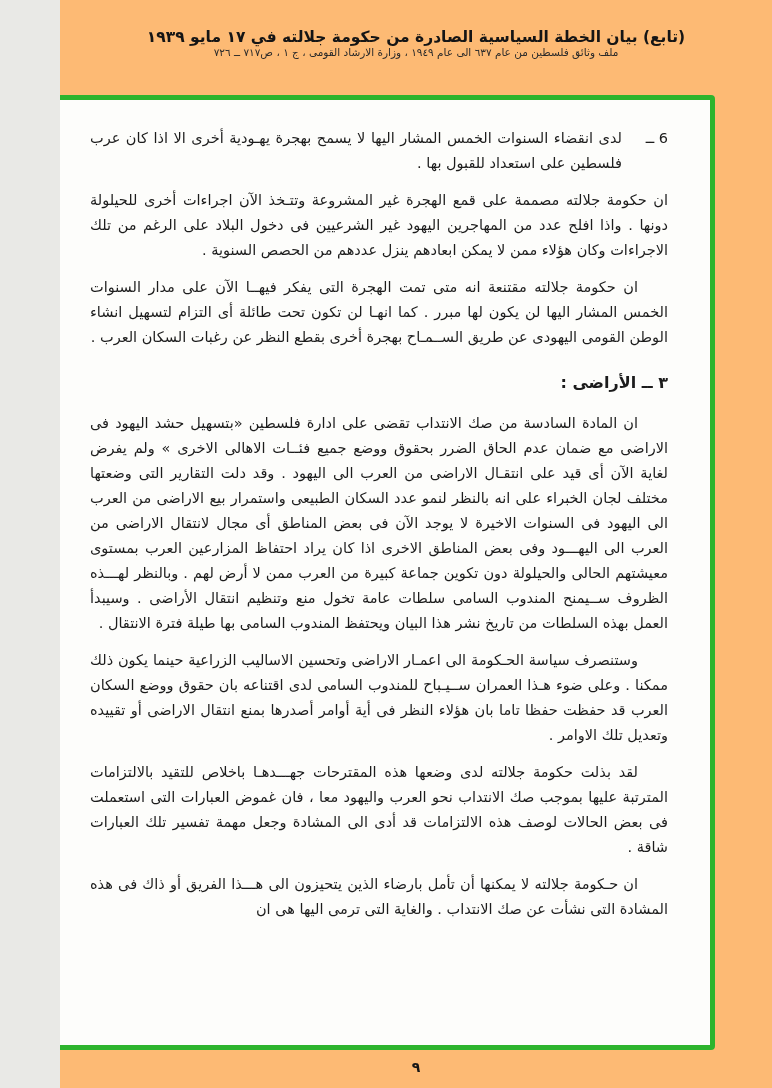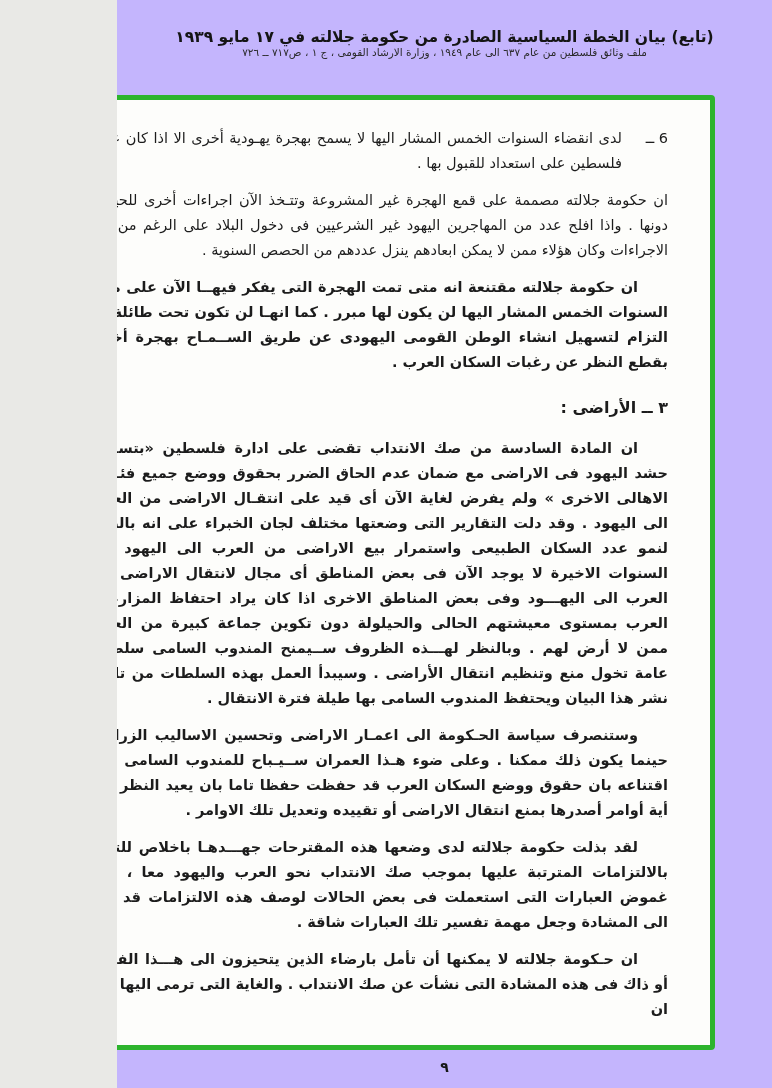--- a/index.html
+++ b/index.html
@@ -3,23 +3,23 @@
 <meta charset="utf-8">
 <style>
   * { margin: 0; padding: 0; box-sizing: border-box; }
   html, body {
     width: 772px;
     background: #e9e9e6;
     font-family: "DejaVu Sans", sans-serif;
   }
   .page {
     position: relative;
-    width: 655px;
+    width: 712px;
     height: 1088px;
-    background: #c4b5fd;
+    background: #fdba74;
     color: #1b1b1b;
     direction: rtl;
     overflow: hidden;
   }
   
   .doc-header {
     position: absolute;
     top: 28px;
     left: 0;
     right: 0;
@@ -61,21 +61,20 @@
   }
   .item-number {
     flex: 0 0 46px;
     white-space: nowrap;
   }
   .item-text { flex: 1; }
   
   .para {
     text-indent: 30px;
     margin-bottom: 12px;
-    font-weight: bold;
   }
   .para.last { margin-bottom: 16px; }
   
   .section-heading {
     font-weight: bold;
     font-size: 16px;
     margin: 20px 0 16px 0;
     text-indent: 0;
   }
   
@@ -113,21 +112,21 @@
       <div class="numbered-item">
         <span class="item-text">ان حكومة جلالته مصممة على قمع الهجرة غير المشروعة وتتـخذ الآن اجراءات أخرى للحيلولة دونها . واذا افلح عدد من المهاجرين اليهود غير الشرعيين فى دخول البلاد على الرغم من تلك الاجراءات وكان هؤلاء ممن لا يمكن ابعادهم ينزل عددهم من الحصص السنوية .</span>
       </div>
 
       <p class="para">ان حكومة جلالته مقتنعة انه متى تمت الهجرة التى يفكر فيهــا الآن على مدار السنوات الخمس المشار اليها لن يكون لها مبرر . كما انهـا لن تكون تحت طائلة أى التزام لتسهيل انشاء الوطن القومى اليهودى عن طريق الســمـاح بهجرة أخرى بقطع النظر عن رغبات السكان العرب .</p>
 
       <div class="section-heading">٣ ــ الأراضى :</div>
 
       <p class="para">ان المادة السادسة من صك الانتداب تقضى على ادارة فلسطين «بتسهيل حشد اليهود فى الاراضى مع ضمان عدم الحاق الضرر بحقوق ووضع جميع فئــات الاهالى الاخرى » ولم يفرض لغاية الآن أى قيد على انتقـال الاراضى من العرب الى اليهود . وقد دلت التقارير التى وضعتها مختلف لجان الخبراء على انه بالنظر لنمو عدد السكان الطبيعى واستمرار بيع الاراضى من العرب الى اليهود فى السنوات الاخيرة لا يوجد الآن فى بعض المناطق أى مجال لانتقال الاراضى من العرب الى اليهـــود وفى بعض المناطق الاخرى اذا كان يراد احتفاظ المزارعين العرب بمستوى معيشتهم الحالى والحيلولة دون تكوين جماعة كبيرة من العرب ممن لا أرض لهم . وبالنظر لهـــذه الظروف ســيمنح المندوب السامى سلطات عامة تخول منع وتنظيم انتقال الأراضى . وسيبدأ العمل بهذه السلطات من تاريخ نشر هذا البيان ويحتفظ المندوب السامى بها طيلة فترة الانتقال .</p>
 
-      <p class="para">وستنصرف سياسة الحـكومة الى اعمـار الاراضى وتحسين الاساليب الزراعية حينما يكون ذلك ممكنا . وعلى ضوء هـذا العمران ســيـباح للمندوب السامى لدى اقتناعه بان حقوق ووضع السكان العرب قد حفظت حفظا تاما بان يعيد النظر فى أية أوامر أصدرها بمنع انتقال الاراضى أو تقييده وتعديل تلك الاوامر .</p>
+      <p class="para">وستنصرف سياسة الحـكومة الى اعمـار الاراضى وتحسين الاساليب الزراعية حينما يكون ذلك ممكنا . وعلى ضوء هـذا العمران ســيـباح للمندوب السامى لدى اقتناعه بان حقوق ووضع السكان العرب قد حفظت حفظا تاما بان هؤلاء النظر فى أية أوامر أصدرها بمنع انتقال الاراضى أو تقييده وتعديل تلك الاوامر .</p>
 
       <p class="para">لقد بذلت حكومة جلالته لدى وضعها هذه المقترحات جهـــدهـا باخلاص للتقيد بالالتزامات المترتبة عليها بموجب صك الانتداب نحو العرب واليهود معا ، فان غموض العبارات التى استعملت فى بعض الحالات لوصف هذه الالتزامات قد أدى الى المشادة وجعل مهمة تفسير تلك العبارات شاقة .</p>
 
       <p class="para last">ان حـكومة جلالته لا يمكنها أن تأمل بارضاء الذين يتحيزون الى هـــذا الفريق أو ذاك فى هذه المشادة التى نشأت عن صك الانتداب . والغاية التى ترمى اليها هى ان</p>
 
     </div>
   </div>
 
   <div class="page-footer">
     <span class="page-number">٩</span>

